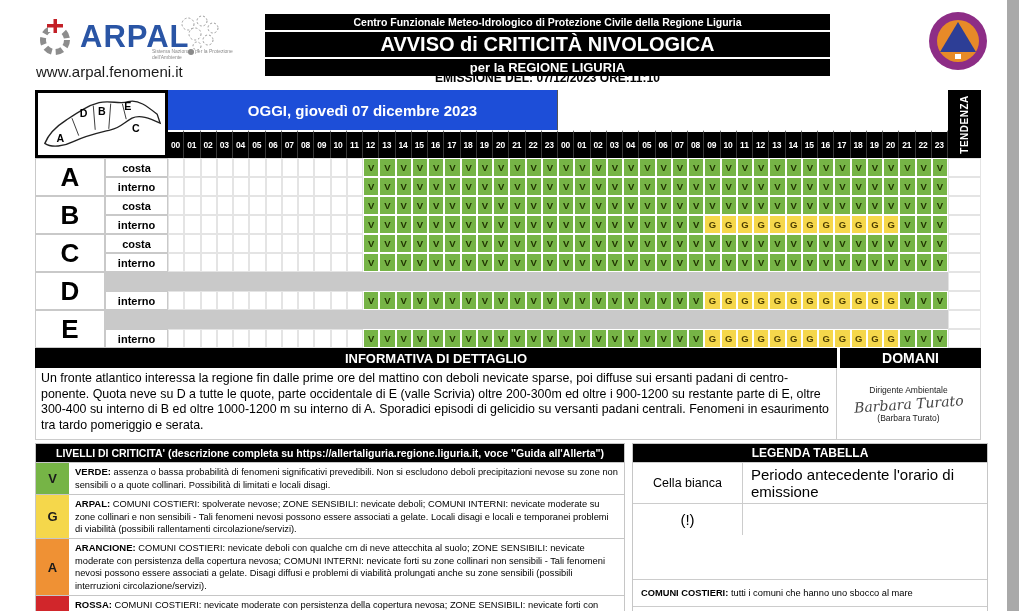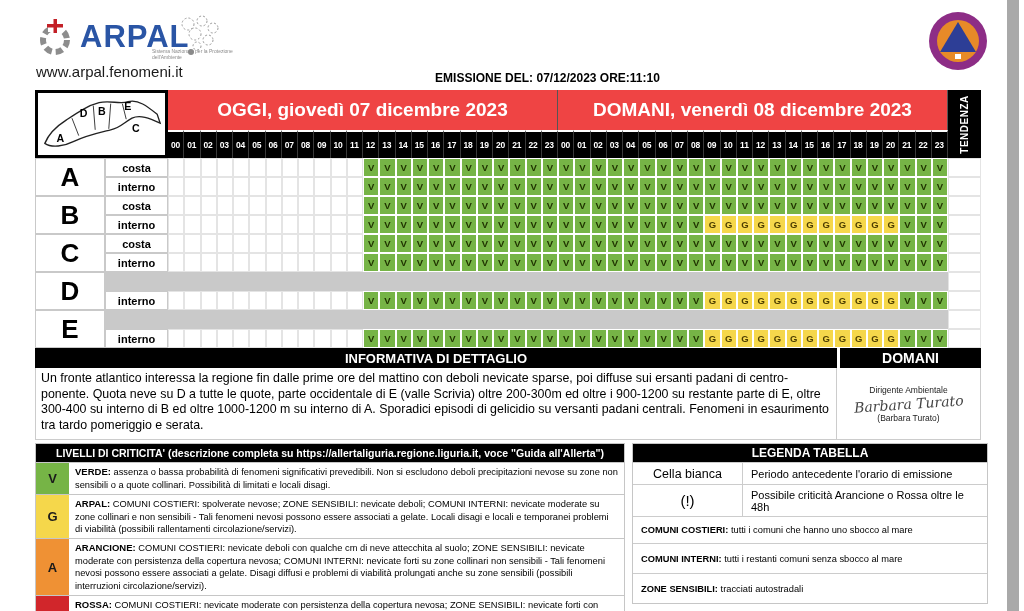--- a/index.html
+++ b/index.html
@@ -22,21 +22,21 @@
   .emission { position:absolute; left:265px; top:71px; width:565px; text-align:center; font-weight:bold; font-size:12px; color:#000; }
   .pc-logo { position:absolute; left:928px; top:11px; width:60px; height:60px; }
   .allerta-url { position:absolute; left:826px; top:71px; width:180px; text-align:center; font-size:12px; color:#1a1a1a; }
 
   
   #grid { position:absolute; left:35px; top:90px; width:946px; display:grid;
           grid-template-columns:70px 63px repeat(48, 16.25px) 33px;
           grid-template-rows:40px 28px repeat(10, 19px); background:#fff; }
   .gcell { display:flex; align-items:center; justify-content:center; }
   .map-cell { grid-column:1 / span 2; grid-row:1 / span 2; background:#fff; border:3px solid #000; }
-  .day-header { background:#ef4444; color:#fff; font-weight:bold; font-size:19px; border-right:1px solid #555;text-align:right; }
+  .day-header { background:#1d4ed8; color:#fff; font-weight:bold; font-size:15px; border-right:1px solid #555;text-align:right; }
   .hour-cell { background:#000; color:#fff; font-weight:bold; font-size:8.5px; border-right:1px solid #3a3a3a; border-top:2px solid #fff; }
   .tendenza-header { background:#000; }
   .tendenza-header span { transform:rotate(-90deg); white-space:nowrap; color:#fff; font-weight:bold; font-size:10px; letter-spacing:0.5px; }
   .zone-cell { font-size:26px; font-weight:bold; color:#000; background:#fff; border:1px solid #c9c9c9; }
   .sub-cell { font-size:11px; font-weight:bold; color:#000; background:#fff; border:1px solid #c9c9c9; }
   .cell-empty { background:#fff; border:1px solid #e4e4e4; }
   .hourval { font-size:9.5px; font-weight:bold; }
   .cell-colored { border:1px solid #fff; }
   .gray-band { grid-column:2 / span 49; background:#c9c9c9; }
   .tend-cell { background:#fff; border:1px solid #e4e4e4; }
@@ -58,21 +58,21 @@
   .level-row { display:flex; border-top:1px solid #c6c6c6; }
   .level-badge { width:33px; flex:0 0 33px; display:flex; align-items:center; justify-content:center; font-weight:bold; font-size:13px; color:#1a1a1a; }
   .level-text { flex:1; padding:3px 6px; font-size:9.3px; line-height:1.33; color:#000; }
   .level-text b { font-size:9.5px; }
 
   
   .legend-box { position:absolute; left:632px; top:443px; width:356px; border:1px solid #c6c6c6; }
   .legend-header { background:#000; color:#fff; font-weight:bold; font-size:12px; text-align:center; padding:2px 0; }
   .legend-row { display:flex; border-top:1px solid #ccc; align-items:center; }
   .legend-key { width:110px; flex:0 0 110px; text-align:center; border-right:1px solid #ccc; align-self:stretch; display:flex; align-items:center; justify-content:center; color:#000; }
-  .legend-desc { flex:1; padding:3px 8px; font-size:11px; color:#000; }
+  .legend-desc { flex:1; padding:3px 8px; font-size:15px; color:#000; }
   .legend-single { padding:6px 8px; font-size:9.3px; color:#000; }
 </style>
 </head>
 <body>
 
 <div class="page">
 
   <div class="arpal-logo">
     <svg width="38" height="38" viewBox="0 0 38 38">
       <circle cx="19" cy="22" r="12" fill="none" stroke="#8d8d8d" stroke-width="6" stroke-dasharray="7 4"></circle>
@@ -90,20 +90,25 @@
       <circle cx="52" cy="9" r="5" stroke-dasharray="2 2"></circle>
       <circle cx="63" cy="16" r="5" stroke-dasharray="2 2"></circle>
       <circle cx="45" cy="22" r="6" stroke-dasharray="2 2"></circle>
       <circle cx="58" cy="28" r="5" stroke-dasharray="2 2"></circle>
       <circle cx="47" cy="34" r="4" stroke-dasharray="2 2"></circle>
     </g>
     <circle cx="41" cy="40" r="3" fill="#8a8a8a"></circle>
   </svg>
   <div class="snpa-text">Sistema Nazionale per la Protezione dell'Ambiente</div>
 
+  <div class="title-box">
+    <div class="title-line t1">Centro Funzionale Meteo-Idrologico di Protezione Civile della Regione Liguria</div>
+    <div class="title-line t2">AVVISO di CRITICITÀ NIVOLOGICA</div>
+    <div class="title-line t3">per la REGIONE LIGURIA</div>
+  </div>
   <div class="emission">EMISSIONE DEL: 07/12/2023 ORE:11:10</div>
 
   <div class="pc-logo" title="Protezione Civile Regione Liguria">
     <svg width="60" height="60" viewBox="0 0 60 60">
       <circle cx="30" cy="30" r="29" fill="#8d2d86"></circle>
       <circle cx="30" cy="30" r="21" fill="#e78a28"></circle>
       <polygon points="30,11 12,41 48,41" fill="#2d3e96"></polygon>
       <rect x="27" y="43" width="6" height="5" fill="#fff"></rect>
     </svg>
   </div>
@@ -115,21 +120,20 @@
         <path d="M34,26 L41,44 M56,13 L58,38 M74,11 L72,37 M86,11 L90,27" stroke="#222" stroke-width="0.9" fill="none"></path>
         <text x="18" y="51" font-size="11" font-weight="bold" fill="#000">A</text>
         <text x="61" y="23" font-size="11" font-weight="bold" fill="#000">B</text>
         <text x="96" y="40" font-size="11" font-weight="bold" fill="#000">C</text>
         <text x="42" y="25" font-size="11" font-weight="bold" fill="#000">D</text>
         <text x="88" y="18" font-size="11" font-weight="bold" fill="#000">E</text>
       </svg>
     </div>
 
   <div class="gcell day-header" style="grid-area: 1 / 3 / auto / span 24;">OGGI, giovedì 07 dicembre 2023</div>
-      <div class="gcell day-header" style="grid-area: 1 / 27 / auto / span 24;">DOMANI, venerdì 08 dicembre 2023</div>
       <div class="gcell tendenza-header" style="grid-area: 1 / 51 / span 2;">
         <span>TENDENZA</span>
       </div>
       <div class="gcell hour-cell" style="grid-area: 2 / 3;">00</div>
       <div class="gcell hour-cell" style="grid-area: 2 / 4;">01</div>
       <div class="gcell hour-cell" style="grid-area: 2 / 5;">02</div>
       <div class="gcell hour-cell" style="grid-area: 2 / 6;">03</div>
       <div class="gcell hour-cell" style="grid-area: 2 / 7;">04</div>
       <div class="gcell hour-cell" style="grid-area: 2 / 8;">05</div>
       <div class="gcell hour-cell" style="grid-area: 2 / 9;">06</div>
@@ -622,23 +626,22 @@
 
   <div class="legend-box">
     <div class="legend-header">LEGENDA TABELLA</div>
     <div id="legend-rows">
         <div class="legend-row" style="min-height: 22px;">
           <div class="legend-key" style="font-size: 12.5px;">Cella bianca</div>
           <div class="legend-desc">Periodo antecedente l'orario di emissione</div>
         </div>
         <div class="legend-row" style="min-height: 32px;">
           <div class="legend-key" style="font-size: 15px;">(!)</div>
-          <div class="legend-desc">Possibile criticità Arancione o Rossa oltre le 48h</div>
-        </div>
-        <div class="legend-row" style="min-height: 27px;">
+        </div>
+        <div class="legend-row" style="min-height: 27px; margin-top: 44px;">
           <div class="legend-single"><b>COMUNI COSTIERI: </b>tutti i comuni che hanno uno sbocco al mare</div>
         </div>
         <div class="legend-row" style="min-height: 30px;">
           <div class="legend-single"><b>COMUNI INTERNI: </b>tutti i restanti comuni senza sbocco al mare</div>
         </div>
         <div class="legend-row" style="min-height: 30px;">
           <div class="legend-single"><b>ZONE SENSIBILI: </b>tracciati autostradali</div>
         </div>
       </div>
   </div>

